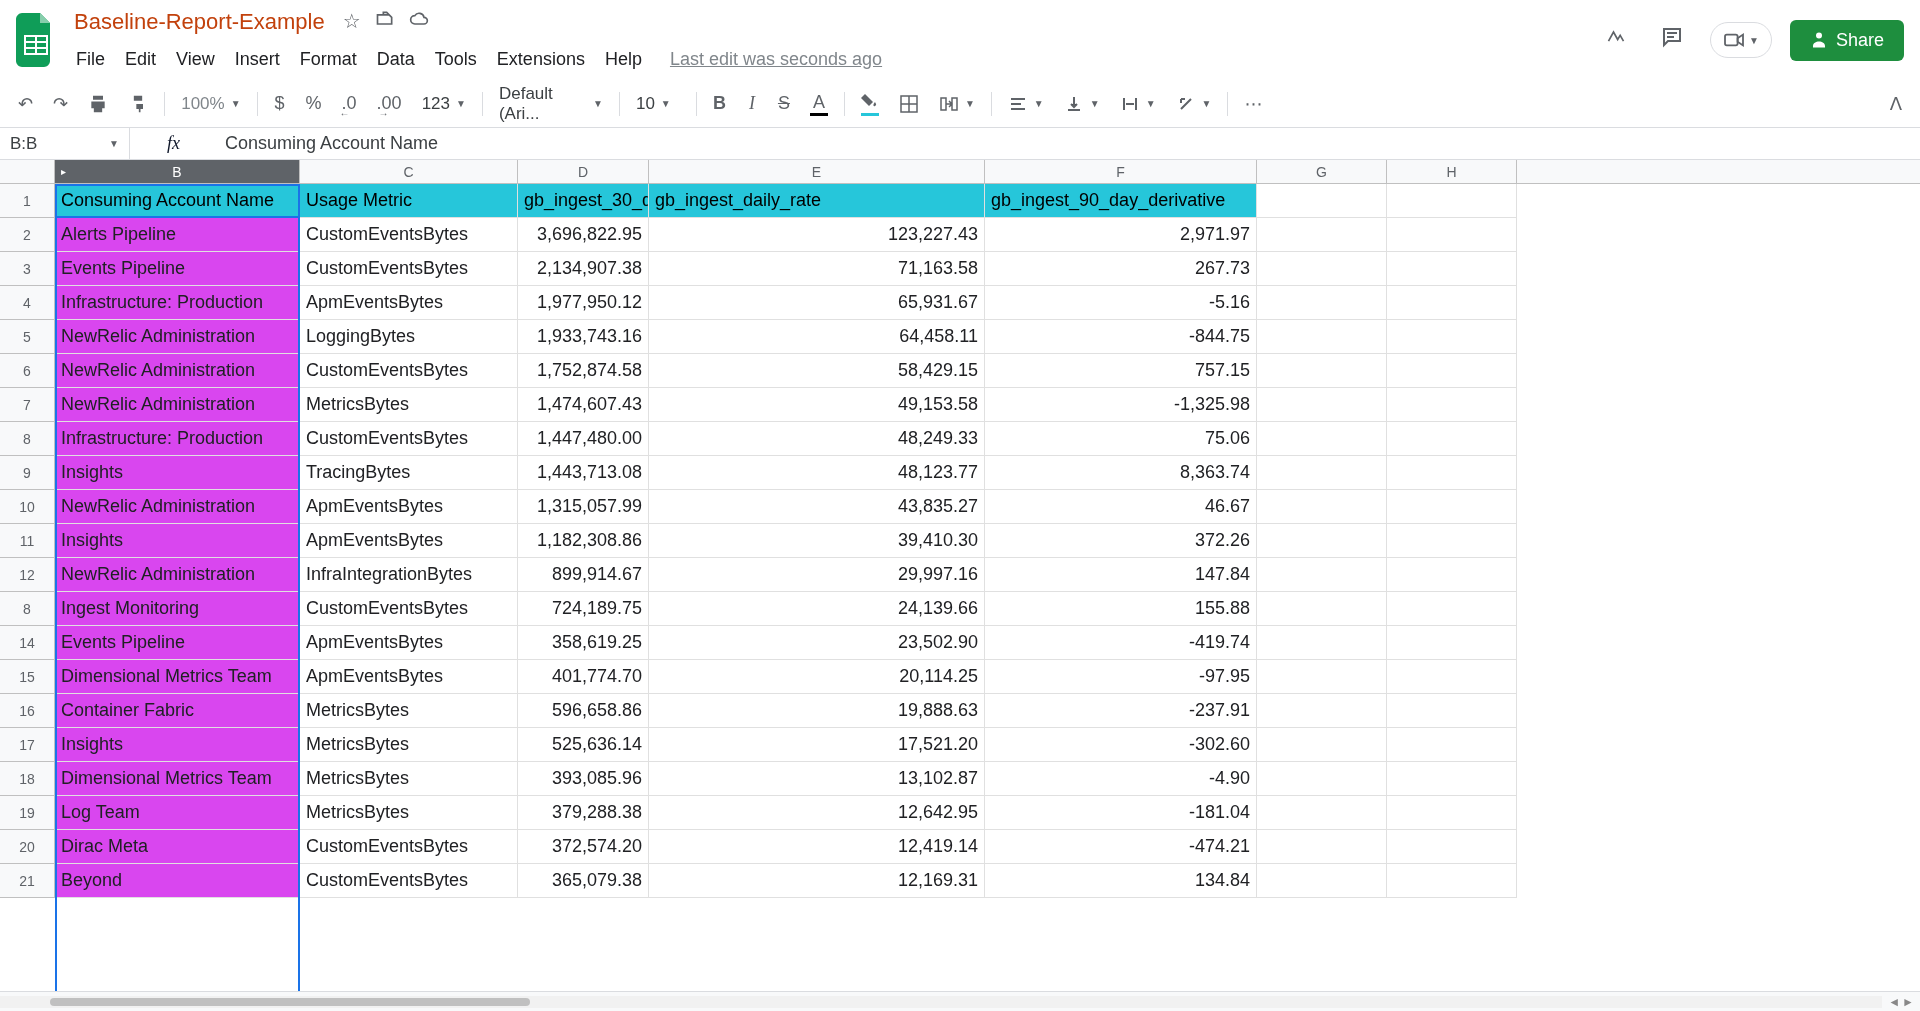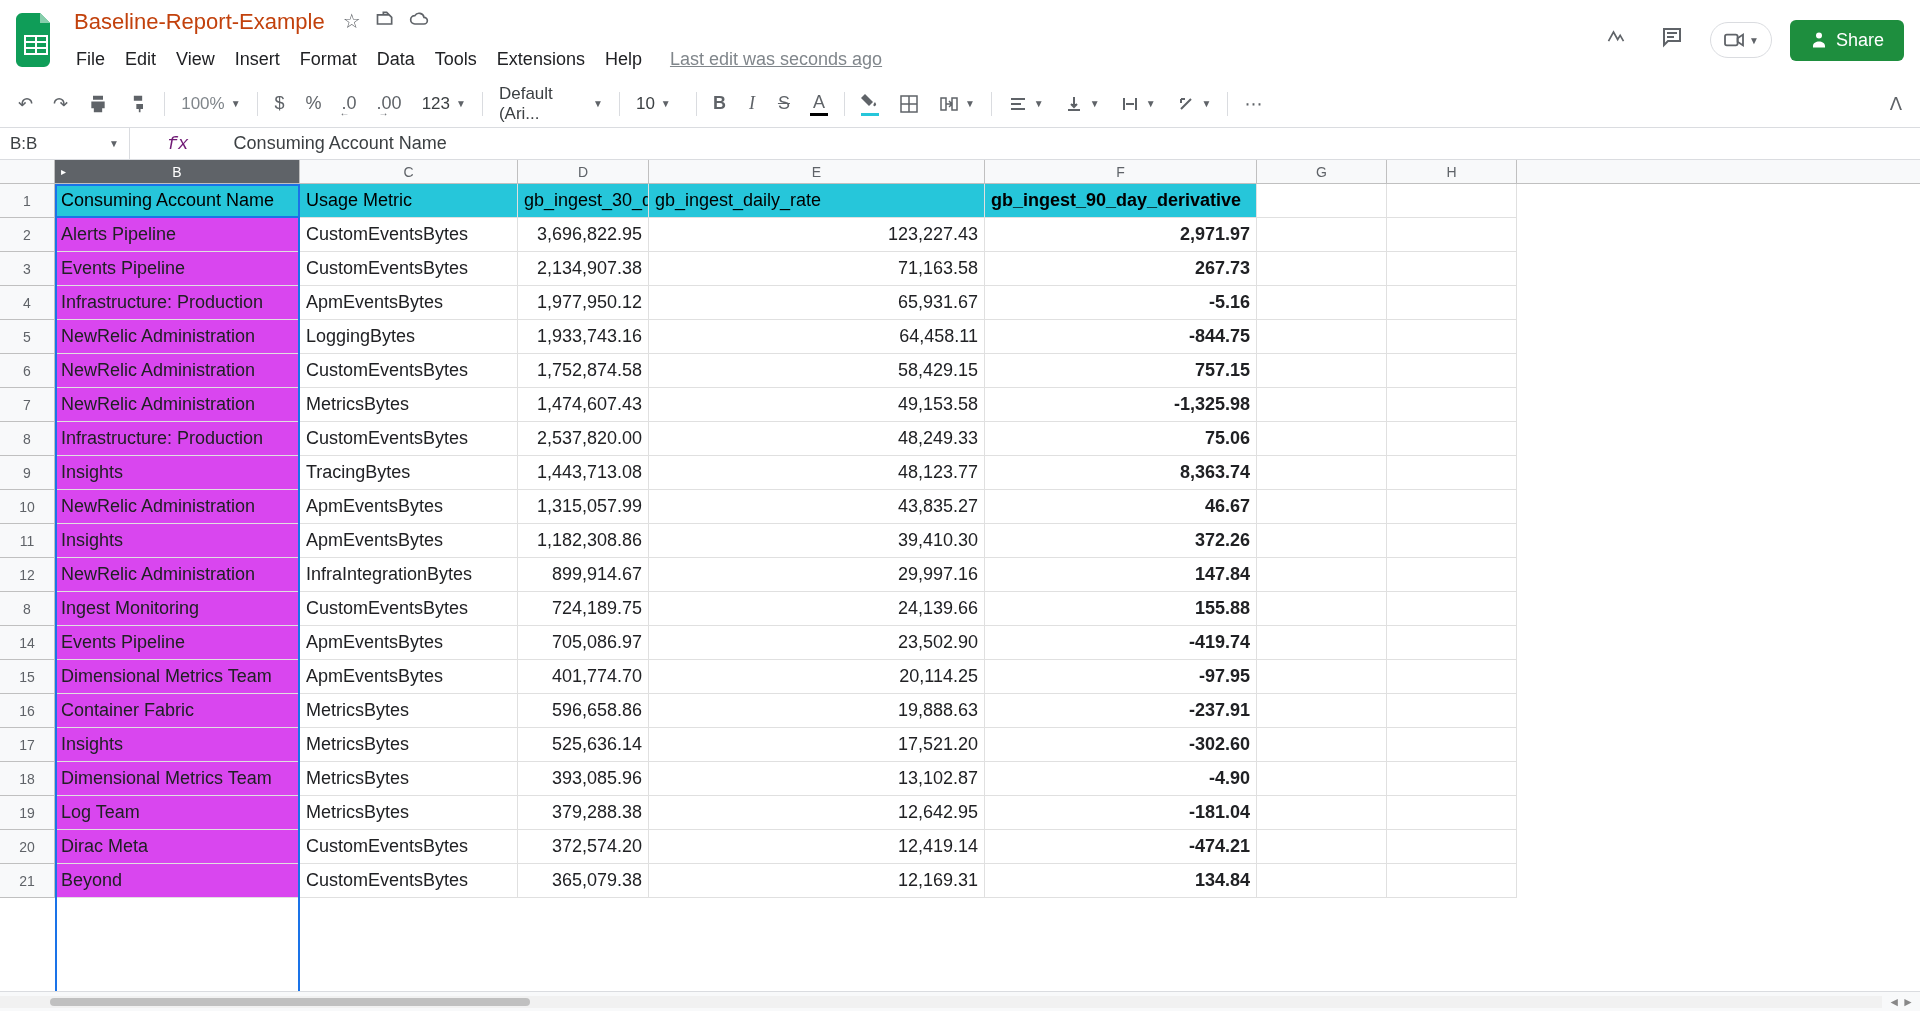--- a/index.html
+++ b/index.html
@@ -29,21 +29,21 @@
 .tb-select { display: flex; align-items: center; gap: 6px; padding: 4px 8px; color: #3c4043; cursor: pointer; font-size: 17px; }
 .tb-select .caret { font-size: 10px; color: #5f6368; }
 .zoom { color: #80868b; text-align: right; }
 .text-color-underline { border-bottom: 3px solid #000; width: 18px; display: inline-block; }
 .fill-color-underline { border-bottom: 3px solid #26c6da; width: 18px; display: inline-block; }
 .toolbar-end { margin-left: auto; }
 
 
 .namebox-row { height: 32px; display: flex; align-items: center; border-bottom: 1px solid #dadce0; gap: 23px; }
 .namebox { width: 130px; padding: 0 10px; font-size: 17px; color: #3c4043; display: flex; align-items: center; justify-content: space-between; border-right: 1px solid #dadce0; height: 100%; }
-.fx-label { padding: 0 14px; font-style: italic; color: #701a75; font-size: 18px; font-family: Liberation Mono, monospace; }
+.fx-label { padding: 0 14px; font-style: italic; color: #0f172a; font-size: 18px; font-family: Liberation Serif, serif; }
 .formula-input { font-size: 18px; color: #3c4043; padding-left: 8px; }
 
 
 .grid-area { position: relative; height: calc(100vh - 80px - 48px - 32px - 20px); overflow: hidden; }
 .corner { position: absolute; top: 0; left: 0; width: 55px; height: 24px; background: #f8f9fa; border-right: 1px solid #c0c0c0; border-bottom: 1px solid #c0c0c0; z-index: 3; }
 .col-headers { position: absolute; top: 0; left: 55px; right: 0; height: 24px; display: flex; background: #f8f9fa; border-bottom: 1px solid #c0c0c0; z-index: 2; }
 .col-h { border-right: 1px solid #c0c0c0; display: flex; align-items: center; justify-content: center; font-size: 14px; color: #5f6368; position: relative; }
 .col-h.selected { background: #5f6368; color: #fff; }
 .col-h.selected::after { content: "▸"; position: absolute; left: 6px; font-size: 10px; }
 .row-headers { position: absolute; top: 24px; left: 0; width: 55px; background: #f8f9fa; border-right: 1px solid #c0c0c0; z-index: 2; }
@@ -51,21 +51,21 @@
 .cells { position: absolute; top: 24px; left: 55px; right: 0; }
 .row { display: flex; height: 34px; }
 .cell { border-right: 1px solid #e0e0e0; border-bottom: 1px solid #e0e0e0; padding: 0 6px; display: flex; align-items: center; font-size: 18px; color: #202124; overflow: hidden; white-space: nowrap; }
 .cell.num { justify-content: flex-end; }
 .cell.hl { background: #d946ef; }
 .cell.header-hl { background: #26c6da; color: #000; }
 .col-B { width: 245px; }
 .col-C { width: 218px; }
 .col-D { width: 131px; }
 .col-E { width: 336px; }
-.col-F { width: 272px; font-weight: bold; }
+.col-F { width: 272px; }
 .col-G { width: 130px; }
 .col-H { width: 130px; }
 
 
 .selection-border { position: absolute; top: 24px; left: 55px; width: 245px; bottom: 0; border-left: 2px solid #1a73e8; border-right: 2px solid #1a73e8; pointer-events: none; z-index: 4; }
 .selection-top { position: absolute; top: 24px; left: 55px; width: 245px; height: 34px; border: 2px solid #1a73e8; pointer-events: none; z-index: 5; }
 
 
 .bottom-bar { position: absolute; bottom: 0; left: 0; right: 0; height: 20px; background: #f8f9fa; border-top: 1px solid #dadce0; display: flex; align-items: center; }
 .hscroll { height: 12px; background: #f1f1f1; width: 100%; position: relative; }
@@ -333,21 +333,21 @@
         <div class="cell col-C">MetricsBytes</div>
         <div class="cell col-D num">1,474,607.43</div>
         <div class="cell col-E num">49,153.58</div>
         <div class="cell col-F num">-1,325.98</div>
         <div class="cell col-G"></div>
         <div class="cell col-H"></div>
       </div>
       <div class="row">
         <div class="cell col-B hl">Infrastructure: Production</div>
         <div class="cell col-C">CustomEventsBytes</div>
-        <div class="cell col-D num">2,537,820.00</div>
+        <div class="cell col-D num">1,447,480.00</div>
         <div class="cell col-E num">48,249.33</div>
         <div class="cell col-F num">75.06</div>
         <div class="cell col-G"></div>
         <div class="cell col-H"></div>
       </div>
       <div class="row">
         <div class="cell col-B hl">Insights</div>
         <div class="cell col-C">TracingBytes</div>
         <div class="cell col-D num">1,443,713.08</div>
         <div class="cell col-E num">48,123.77</div>
@@ -387,21 +387,21 @@
         <div class="cell col-C">CustomEventsBytes</div>
         <div class="cell col-D num">724,189.75</div>
         <div class="cell col-E num">24,139.66</div>
         <div class="cell col-F num">155.88</div>
         <div class="cell col-G"></div>
         <div class="cell col-H"></div>
       </div>
       <div class="row">
         <div class="cell col-B hl">Events Pipeline</div>
         <div class="cell col-C">ApmEventsBytes</div>
-        <div class="cell col-D num">705,086.97</div>
+        <div class="cell col-D num">358,619.25</div>
         <div class="cell col-E num">23,502.90</div>
         <div class="cell col-F num">-419.74</div>
         <div class="cell col-G"></div>
         <div class="cell col-H"></div>
       </div>
       <div class="row">
         <div class="cell col-B hl">Dimensional Metrics Team</div>
         <div class="cell col-C">ApmEventsBytes</div>
         <div class="cell col-D num">401,774.70</div>
         <div class="cell col-E num">20,114.25</div>

